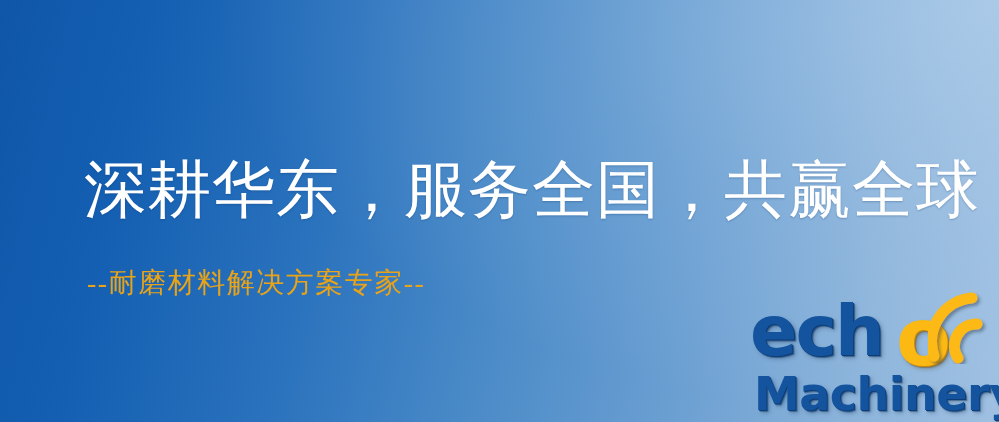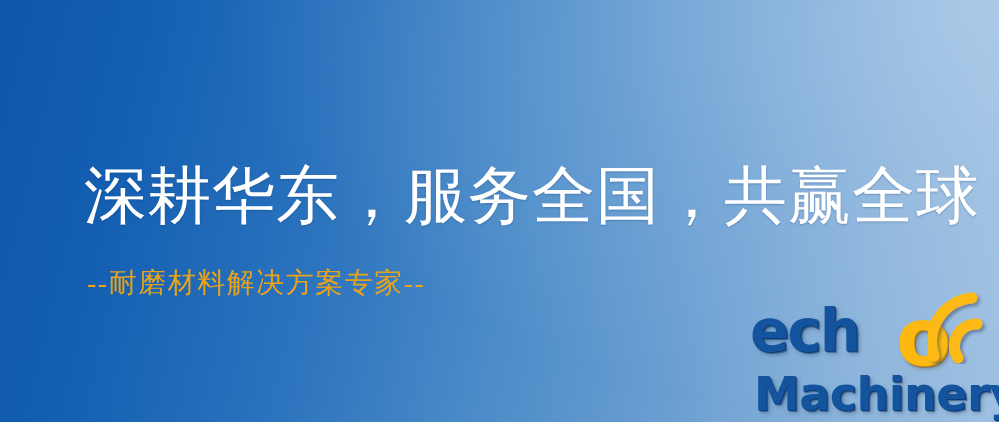--- a/index.html
+++ b/index.html
@@ -36,21 +36,21 @@
                 rgba(190, 216, 240, 0.55) 0%,
                 rgba(190, 216, 240, 0.18) 38%,
                 rgba(190, 216, 240, 0.0) 68%);
     pointer-events: none;
   }
 
   .headline {
     position: absolute;
     left: 84px;
     top: 158px;
-    font-family: Liberation Sans, sans-serif;
+    font-family: Liberation Mono, monospace;
     font-size: 63px;
     line-height: 74px;
     color: #ffffff;
     letter-spacing: 1px;
     white-space: nowrap;
     text-shadow: 0 1px 2px rgba(10, 50, 100, 0.28);
   }
 
   .subtitle {
     position: absolute;
@@ -78,21 +78,21 @@
     top: 0;
     width: 253px;
     height: 86px;
   }
   .logo-echo-text {
     position: absolute;
     left: 4px;
     top: -6px;
     font-family: "DejaVu Sans", "Liberation Sans", sans-serif;
     font-weight: bold;
-    font-size: 58px;
+    font-size: 70px;
     line-height: 86px;
     color: #14549f;
     letter-spacing: -2px;
     text-shadow:
       1px 1px 0 #0c3d76,
       2px 2px 1px rgba(8, 40, 80, 0.45),
       3px 3px 4px rgba(8, 38, 76, 0.3);
   }
   .logo-o {
     position: absolute;

